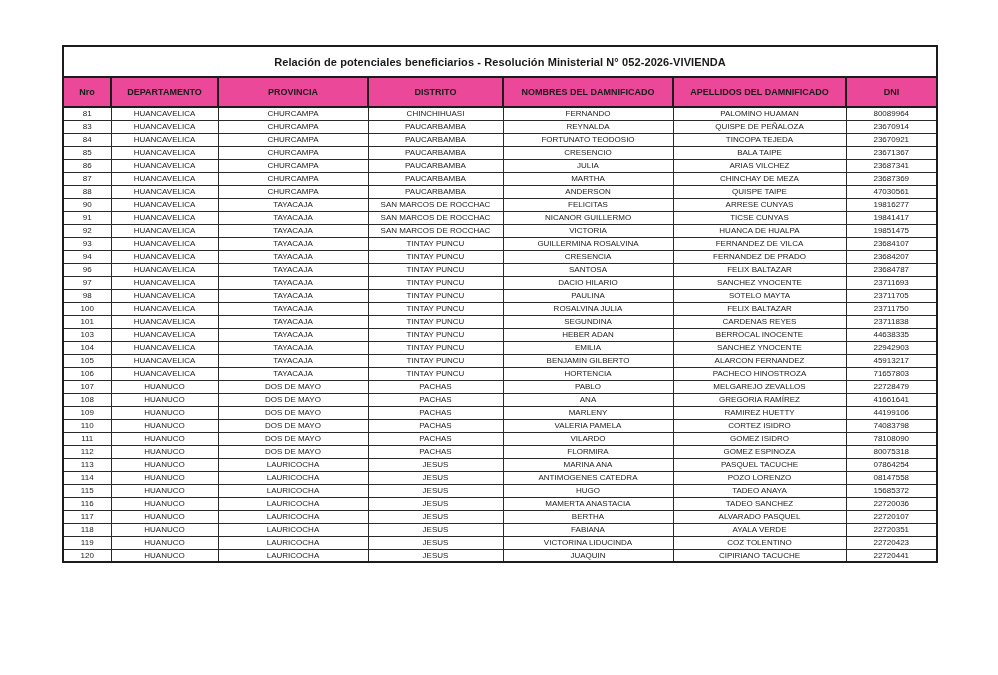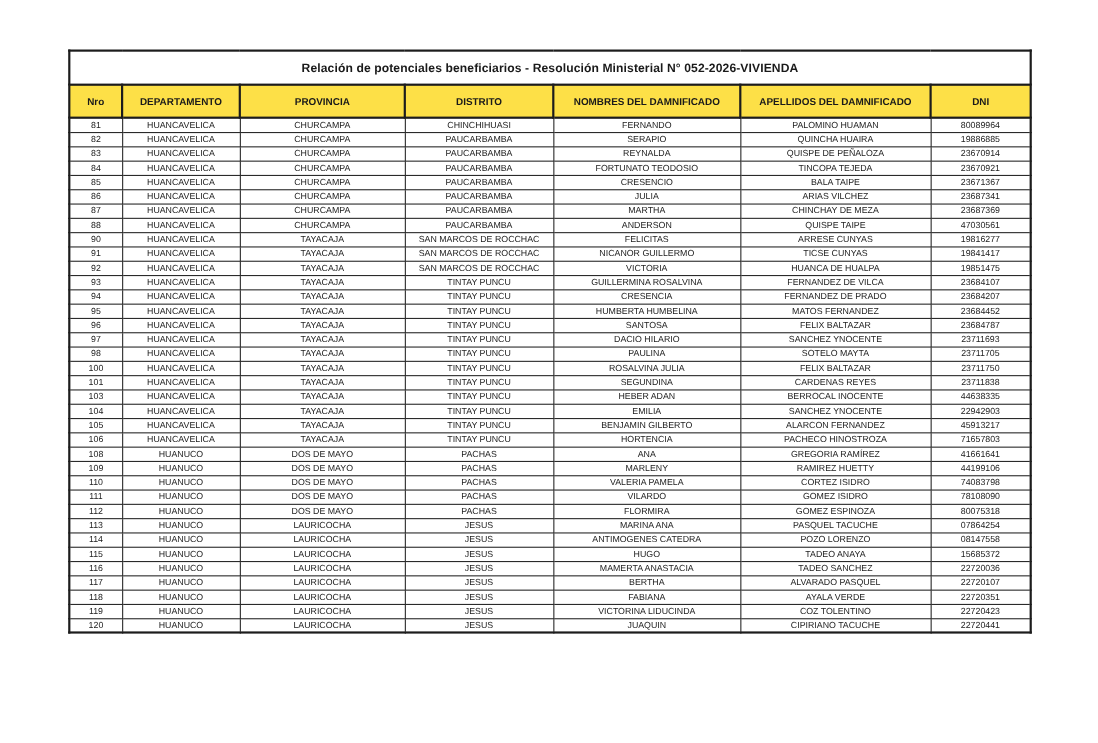--- a/index.html
+++ b/index.html
@@ -30,21 +30,21 @@
     background: #ffffff;
     font-size: 11px;
     font-weight: bold;
     text-align: center;
     vertical-align: middle;
     letter-spacing: 0.1px;
   }
   .header-row th {
     height: 30px;
     border: 2px solid #1c1c1c;
-    background: #fde047;
+    background: #ec4899;
     font-size: 9px;
     font-weight: bold;
     text-align: center;
     vertical-align: middle;
   }
   tbody td {
     height: 13px;
     border: 1px solid #2a2a2a;
     font-size: 8px;
     line-height: 11px;
@@ -87,29 +87,20 @@
         <tr>
           <td>81</td>
           <td>HUANCAVELICA</td>
           <td>CHURCAMPA</td>
           <td>CHINCHIHUASI</td>
           <td>FERNANDO</td>
           <td>PALOMINO HUAMAN</td>
           <td>80089964</td>
         </tr>
         <tr>
-          <td>82</td>
-          <td>HUANCAVELICA</td>
-          <td>CHURCAMPA</td>
-          <td>PAUCARBAMBA</td>
-          <td>SERAPIO</td>
-          <td>QUINCHA HUAIRA</td>
-          <td>19886885</td>
-        </tr>
-        <tr>
           <td>83</td>
           <td>HUANCAVELICA</td>
           <td>CHURCAMPA</td>
           <td>PAUCARBAMBA</td>
           <td>REYNALDA</td>
           <td>QUISPE DE PEÑALOZA</td>
           <td>23670914</td>
         </tr>
         <tr>
           <td>84</td>
@@ -195,29 +186,20 @@
         <tr>
           <td>94</td>
           <td>HUANCAVELICA</td>
           <td>TAYACAJA</td>
           <td>TINTAY PUNCU</td>
           <td>CRESENCIA</td>
           <td>FERNANDEZ DE PRADO</td>
           <td>23684207</td>
         </tr>
         <tr>
-          <td>95</td>
-          <td>HUANCAVELICA</td>
-          <td>TAYACAJA</td>
-          <td>TINTAY PUNCU</td>
-          <td>HUMBERTA HUMBELINA</td>
-          <td>MATOS FERNANDEZ</td>
-          <td>23684452</td>
-        </tr>
-        <tr>
           <td>96</td>
           <td>HUANCAVELICA</td>
           <td>TAYACAJA</td>
           <td>TINTAY PUNCU</td>
           <td>SANTOSA</td>
           <td>FELIX BALTAZAR</td>
           <td>23684787</td>
         </tr>
         <tr>
           <td>97</td>
@@ -283,20 +265,29 @@
           <td>45913217</td>
         </tr>
         <tr>
           <td>106</td>
           <td>HUANCAVELICA</td>
           <td>TAYACAJA</td>
           <td>TINTAY PUNCU</td>
           <td>HORTENCIA</td>
           <td>PACHECO HINOSTROZA</td>
           <td>71657803</td>
+        </tr>
+        <tr>
+          <td>107</td>
+          <td>HUANUCO</td>
+          <td>DOS DE MAYO</td>
+          <td>PACHAS</td>
+          <td>PABLO</td>
+          <td>MELGAREJO ZEVALLOS</td>
+          <td>22728479</td>
         </tr>
         <tr>
           <td>108</td>
           <td>HUANUCO</td>
           <td>DOS DE MAYO</td>
           <td>PACHAS</td>
           <td>ANA</td>
           <td>GREGORIA RAMÍREZ</td>
           <td>41661641</td>
         </tr>

